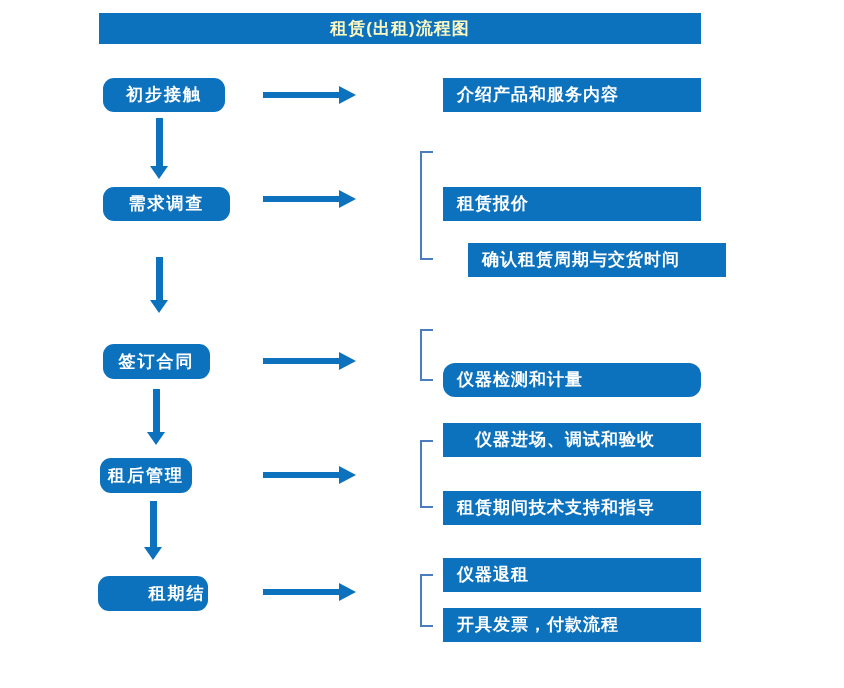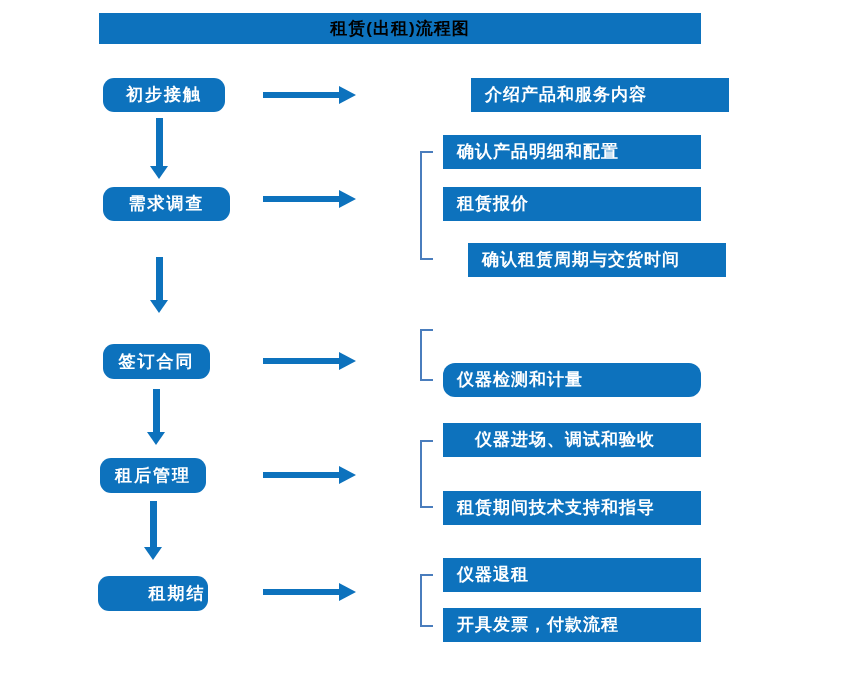--- a/index.html
+++ b/index.html
@@ -11,21 +11,21 @@
     font-family: "Liberation Sans", sans-serif;
     overflow: hidden;
   }
 
   
   .title-bar {
     position: absolute;
     left: 99px; top: 13px;
     width: 602px; height: 31px;
     background: #0d72bd;
-    color: #000000;
+    color: #fef9c3;
     font-size: 17px;
     font-weight: bold;
     text-align: center;
     line-height: 31px;
     letter-spacing: 1px;
   }
 
   
   .stage {
     position: absolute;
@@ -34,39 +34,39 @@
     font-size: 17px;
     font-weight: bold;
     text-align: center;
     letter-spacing: 2px;
     box-sizing: border-box;
     border-radius: 11px;
   }
   .stage-1 { left: 103px; top: 78px;  width: 122px; height: 34px; line-height: 34px; }
   .stage-2 { left: 103px; top: 187px; width: 127px; height: 34px; line-height: 34px; }
   .stage-3 { left: 103px; top: 344px; width: 107px; height: 35px; line-height: 35px; }
-  .stage-4 { left: 100px; top: 458px; width: 106px; height: 35px; line-height: 35px; }
+  .stage-4 { left: 100px; top: 458px; width: 92px; height: 35px; line-height: 35px; }
   .stage-5 { left: 98px;  top: 576px; width: 110px; height: 35px; line-height: 35px; padding-left: 48px; }
 
   
   .out {
     position: absolute;
     left: 443px;
     width: 258px; height: 34px;
     background: #0d72bd;
     color: #ffffff;
     font-size: 17px;
     font-weight: bold;
     line-height: 34px;
     padding-left: 14px;
     box-sizing: border-box;
     letter-spacing: 1px;
     white-space: nowrap;
   }
-  .out-1  { top: 78px; margin-left: 28px; }
+  .out-1  { top: 78px; }
   .out-2  { top: 135px; }
   .out-3  { top: 187px; }
   .out-4  { top: 243px; margin-left: 25px; }
   .out-5  { top: 312px; }
   .out-6  { top: 363px; border-radius: 12px; }
   .out-7  { top: 423px; padding-left: 32px; }
   .out-8  { top: 491px; }
   .out-9  { top: 558px; }
   .out-10 { top: 608px; }
 
@@ -156,21 +156,20 @@
   <div class="harrow harrow-3"></div>
   <div class="harrow harrow-4"></div>
   <div class="harrow harrow-5"></div>
 
   <div class="bracket bracket-a"></div>
   <div class="bracket bracket-b"></div>
   <div class="bracket bracket-c"></div>
   <div class="bracket bracket-d"></div>
 
   <div class="out out-1">介绍产品和服务内容</div>
-  <div class="out out-2">确认产品明细和配置</div>
   <div class="out out-3">租赁报价</div>
   <div class="out out-4">确认租赁周期与交货时间</div>
   <div class="out out-6">仪器检测和计量</div>
   <div class="out out-7">仪器进场、调试和验收</div>
   <div class="out out-8">租赁期间技术支持和指导</div>
   <div class="out out-9">仪器退租</div>
   <div class="out out-10">开具发票，付款流程</div>
 
 </div>
 

